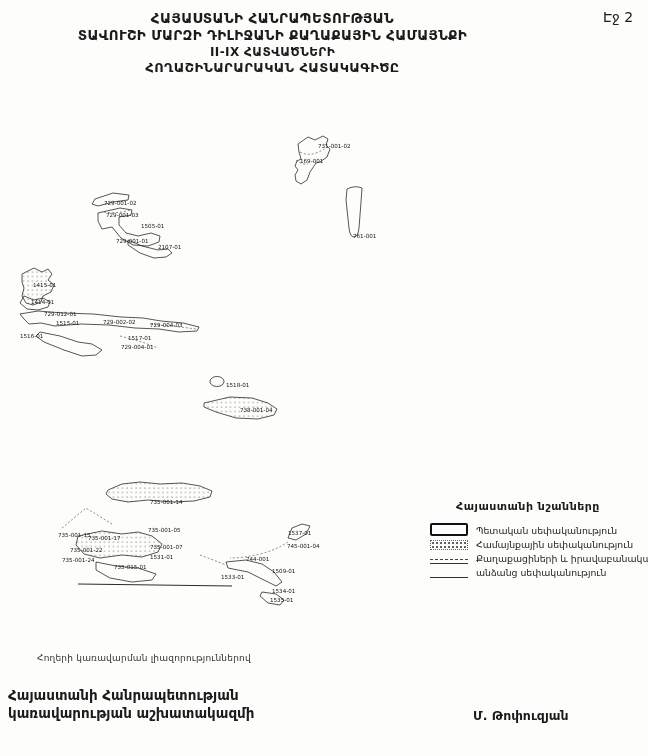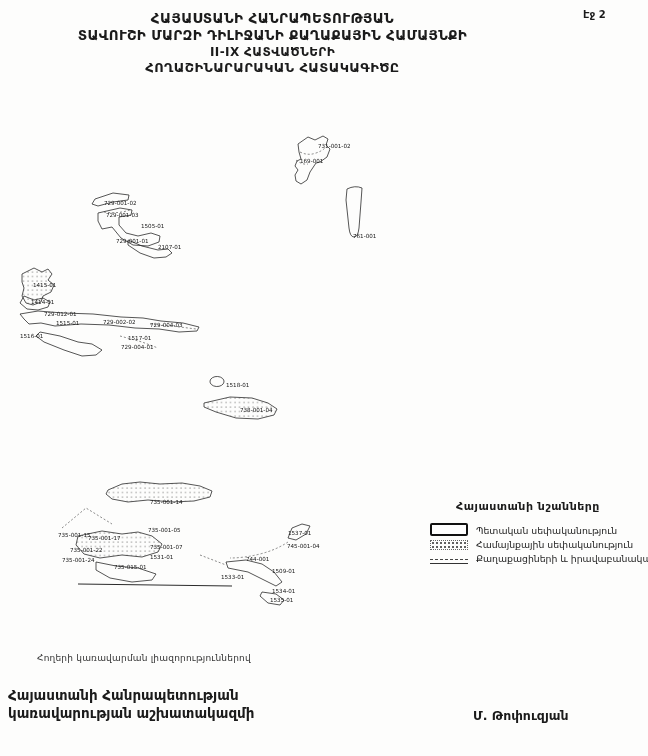--- a/index.html
+++ b/index.html
@@ -11,22 +11,22 @@
   
   .title-block{
     position:absolute;top:10px;left:0;width:545px;
     text-align:center;font-weight:bold;line-height:1.28;
   }
   .title-line1{font-size:13.5px;letter-spacing:.4px;}
   .title-line2{font-size:13.5px;letter-spacing:.3px;}
   .title-line3{font-size:12px;letter-spacing:.4px;}
   .title-line4{font-size:13px;letter-spacing:.4px;}
   .page-num{
-    position:absolute;top:9px;left:583px;
-    font-size:10px;font-weight:bold;
+    position:absolute;top:9px;left:603px;
+    font-size:14px;font-weight:normal;
   }
   
   .map-svg{position:absolute;top:100px;left:0;}
   .map-svg path,.map-svg line{vector-effect:non-scaling-stroke;}
   .parcel{stroke:#2b2b2b;stroke-width:.8;fill:none;}
   .parcel.dots{fill:url(#dotpat);}
   .scribble{stroke:#3a3a3a;stroke-width:.6;fill:none;stroke-dasharray:2 2;}
   .maplabel{font-size:5.6px;fill:#161616;font-family:"DejaVu Sans",sans-serif;}
   
   .legend{position:absolute;left:430px;top:500px;width:218px;}
@@ -156,20 +156,26 @@
   </div>
 
   <div class="legend-row">
     <span class="legend-sym sym-dashdot">
         <span class="l1"></span>
         <span class="l2"></span>
       </span>
     <span class="legend-label">Քաղաքացիների և իրավաբանական</span>
   </div>
 
+  <div class="legend-row">
+    <span class="legend-sym">
+        <span class="sym-line"></span>
+      </span>
+    <span class="legend-label">անձանց սեփականություն</span>
+  </div>
 </div>
 
 <div class="foot-note">Հողերի կառավարման լիազորություններով</div>
 
 <div class="office-block">
   <div>Հայաստանի Հանրապետության</div>
   <div>կառավարության աշխատակազմի</div>
 </div>
 
 <div class="signature">Մ. Թոփուզյան</div>

